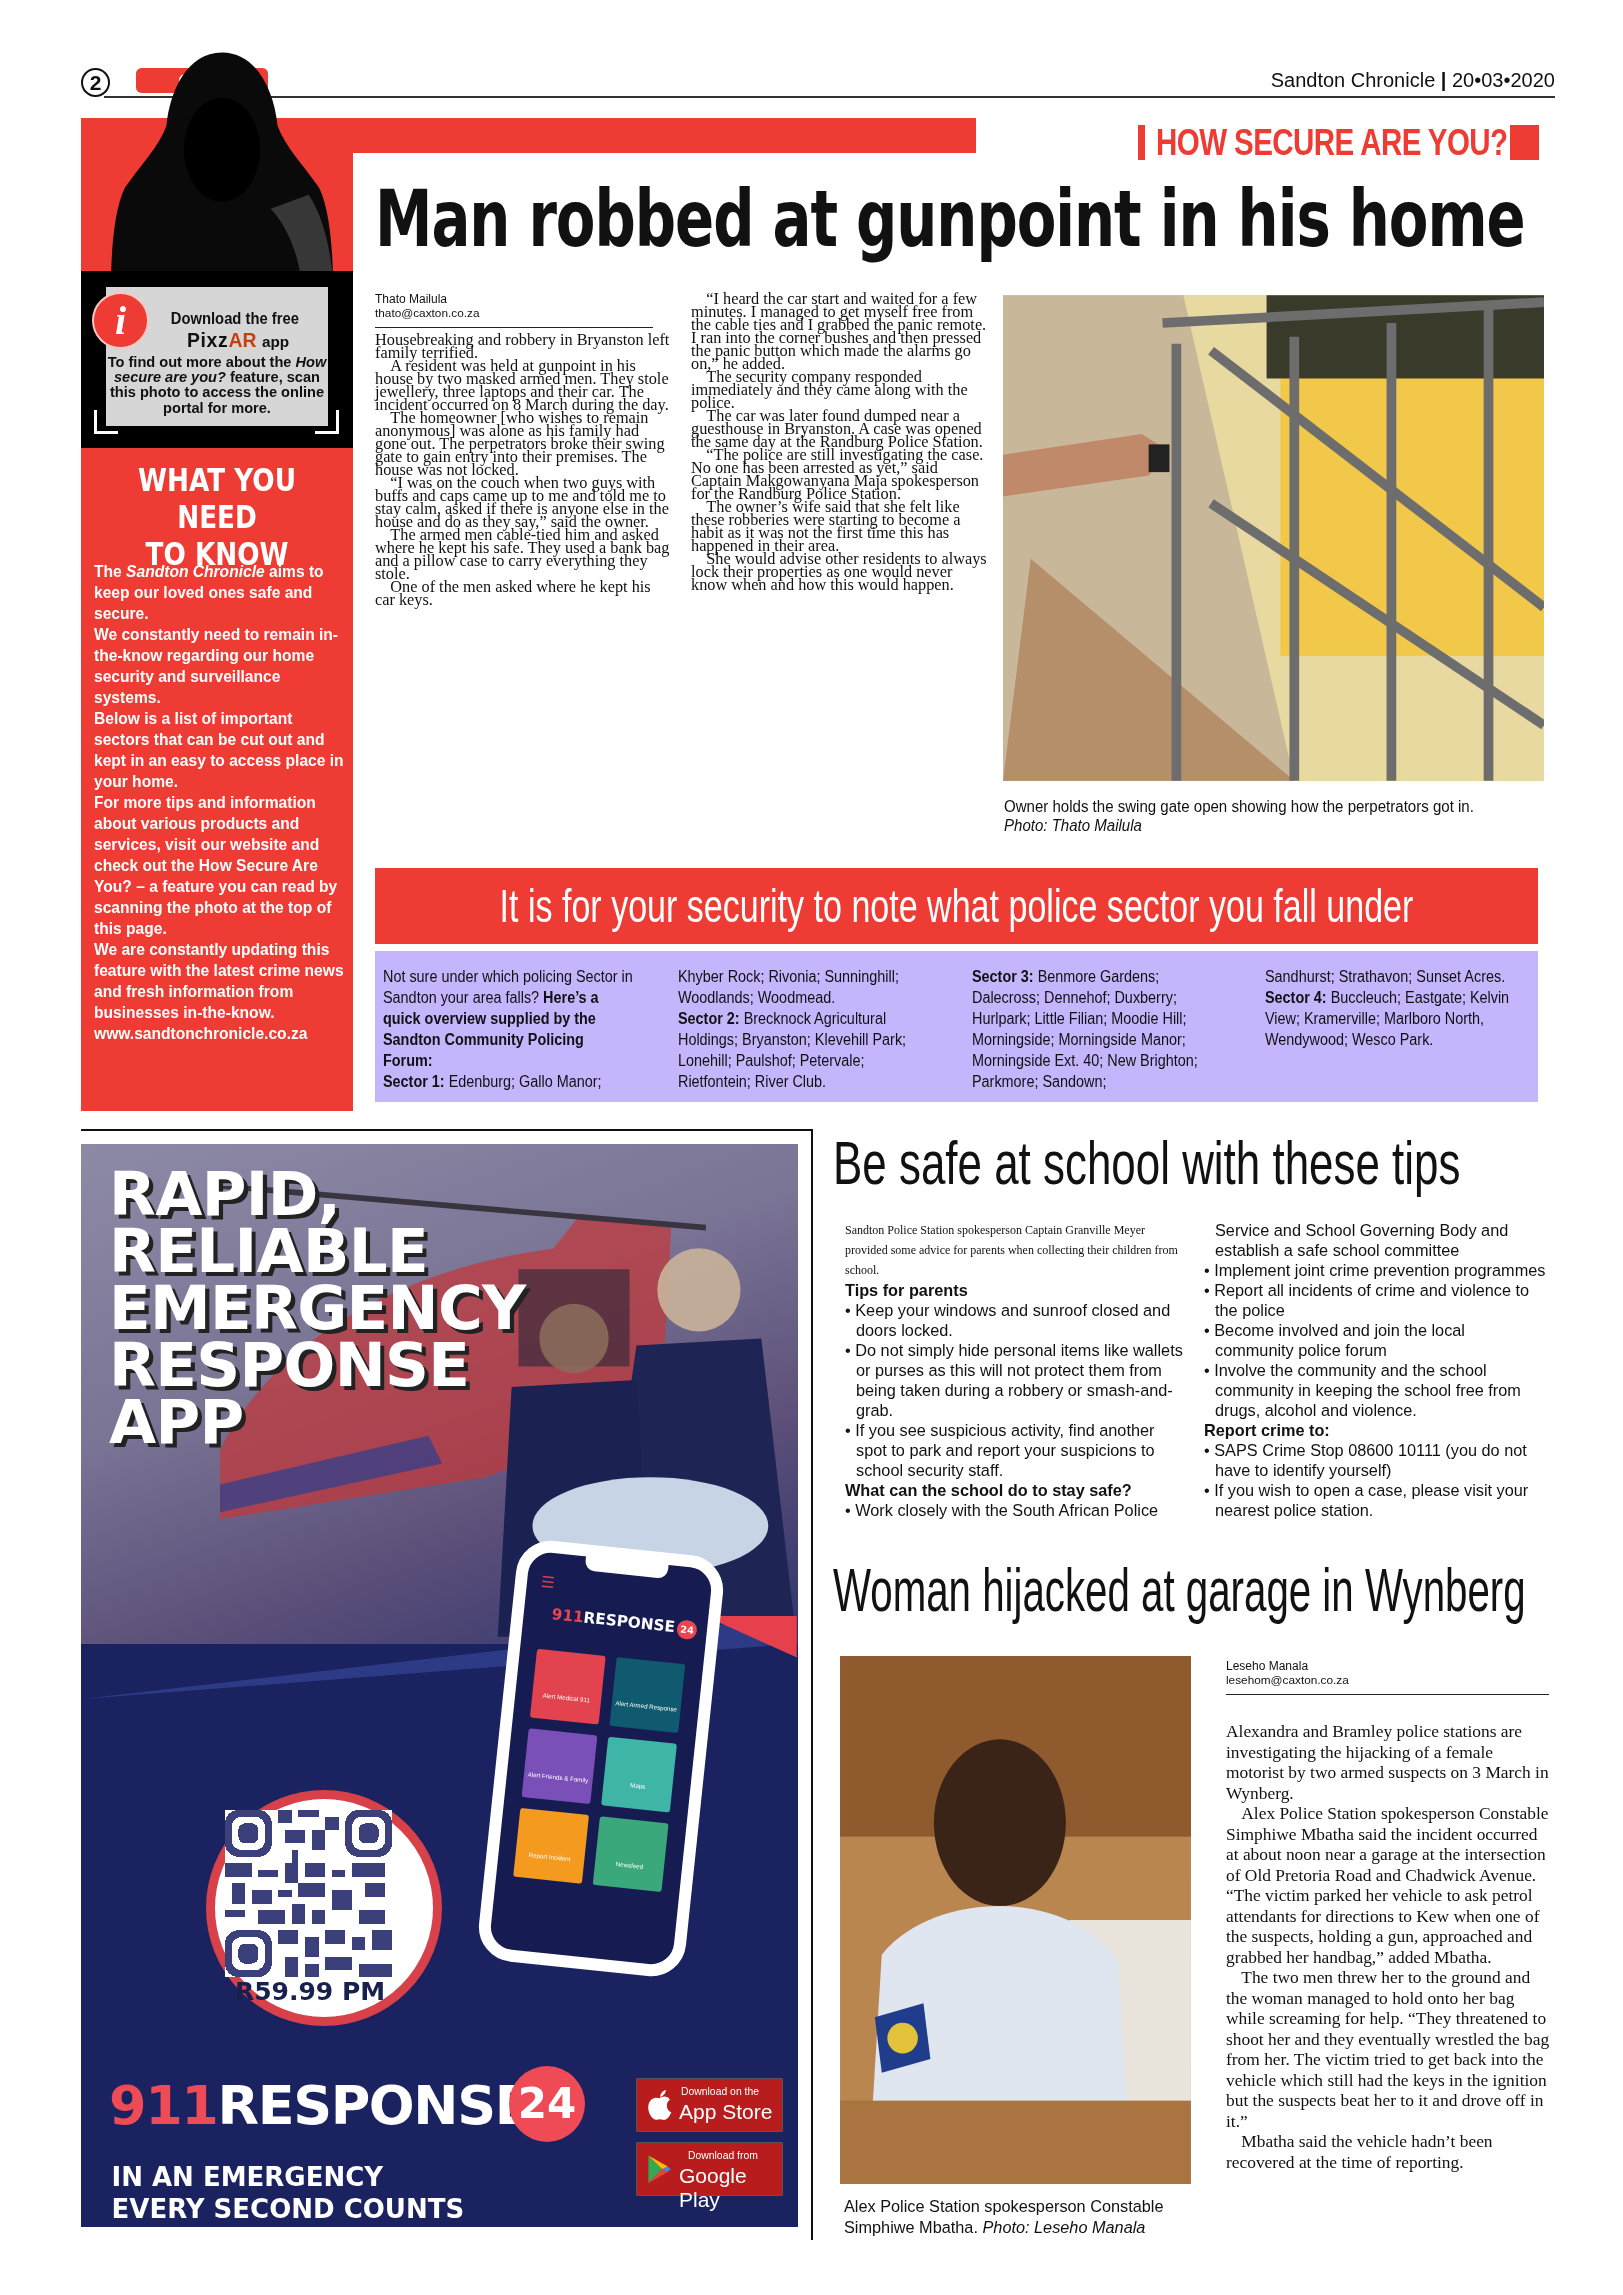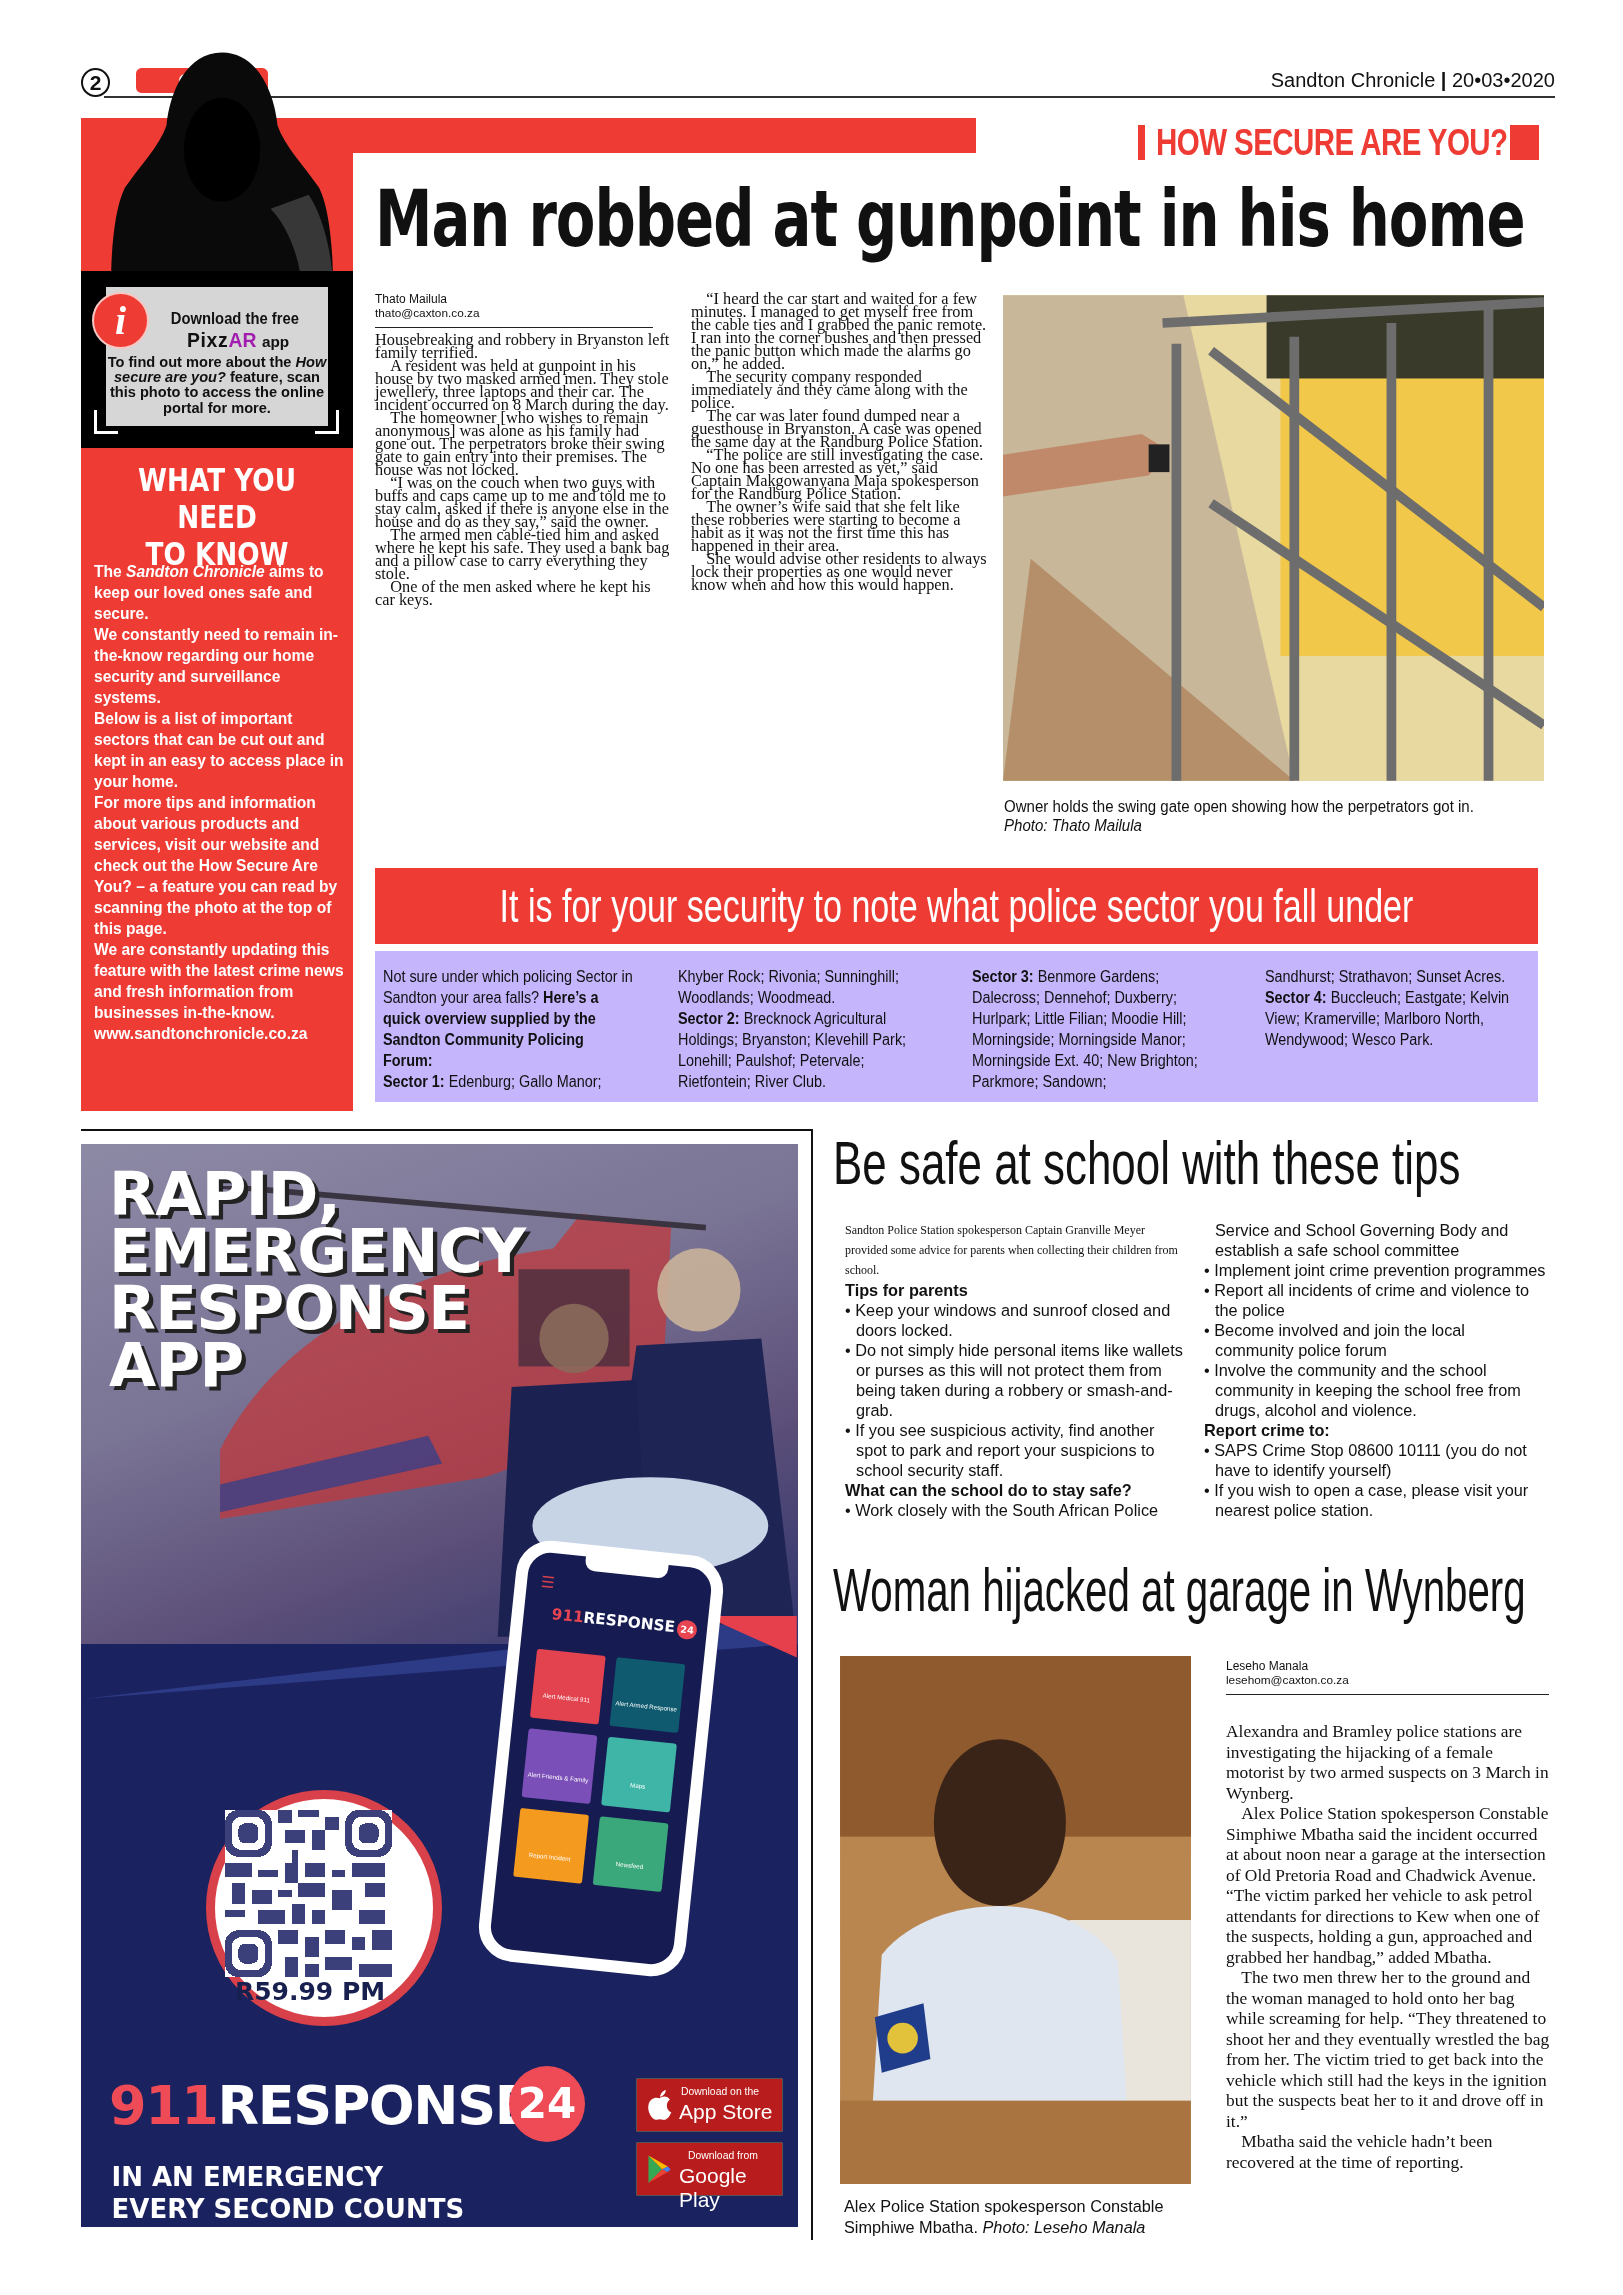--- a/index.html
+++ b/index.html
@@ -26,21 +26,21 @@
   #red-frame { left: 81px; top: 118px; width: 272px; height: 993px; background: #ee3b34; }
   #red-frame-top { left: 81px; top: 118px; width: 895px; height: 35px; background: #ee3b34; }
   #hood-figure { left: 111px; top: 49px; width: 222px; height: 236px; }
   #info-black { left: 81px; top: 271px; width: 272px; height: 177px; background: #000; }
   #info-grey { left: 106px; top: 287px; width: 222px; height: 139px; background: #d6d6d6; text-align: center; }
   #info-icon { left: 92px; top: 292px; width: 57px; height: 57px; border-radius: 50%; background: #ee3b34;
     border: 2.8px solid #f7c7c3; color: #fff; font: italic bold 40px "Liberation Serif", serif; display:flex; align-items:center; justify-content:center; }
   .info-l1 { font-weight: bold; font-size: 17.4px; margin-top: 21px; padding-left: 42px; transform: scaleX(0.85); }
   .info-l2 { font-weight: bold; font-size: 19.4px; padding-left: 42px; }
   .info-l2 .pixz { letter-spacing: 0.7px; }
-  .info-l2 .ar { color: #a21caf; }
+  .info-l2 .ar { color: #c2410c; }
   .info-body { font-weight: bold; font-size: 14.6px; line-height: 15.3px; margin-top: 2.8px; }
   .corner { border-color: #fff; border-style: solid; width: 23.6px; height: 23.6px; }
   #corner-bl { left: 94px; top: 410px; border-width: 0 0 3.5px 3.5px; }
   #corner-br { left: 315px; top: 410px; border-width: 0 3.5px 3.5px 0; }
 
   #know-title { left: 81px; top: 462px; width: 272px; text-align: center; color: #fff; font-weight: 900;
     font-size: 32px; line-height: 37px; font-family: "DejaVu Sans", sans-serif; letter-spacing: 0px; transform: scaleX(0.82); }
   #know-body { left: 94px; top: 561px; width: 257px; color: #fff; font-weight: bold; font-size: 15.6px; line-height: 21px; }
   #know-body p { margin: 0; }
 
@@ -265,20 +265,21 @@
   </svg>
   <svg class="abs" style="left:389px;top:104px" width="326" height="389" viewBox="0 0 470 560">
     <circle cx="330" cy="60" r="60" fill="#c9b39a" opacity="0.9"></circle>
     <path d="M240 140 L420 130 L470 560 L180 560 Z" fill="#1e2454"></path>
     <circle cx="150" cy="130" r="50" fill="#8a6a5a" opacity="0.9"></circle>
     <path d="M60 200 L240 190 L260 560 L40 560 Z" fill="#1b2150"></path>
     <ellipse cx="260" cy="400" rx="170" ry="70" fill="#c7d4e6"></ellipse>
   </svg>
   <div id="ad-headline" class="abs">
     <div>RAPID,</div>
+    <div>RELIABLE</div>
     <div>EMERGENCY</div>
     <div>RESPONSE</div>
     <div>APP</div>
   </div>
   <svg class="abs" style="left:0;top:472px" width="717" height="83" viewBox="0 0 1033 120">
     <polygon points="0,120 1033,0 1033,40 0,120" fill="#2d3a86"></polygon>
     <polygon points="900,0 1033,0 1033,60" fill="#e5404b"></polygon>
   </svg>
 
   <div id="ad-circle" class="abs"></div>

